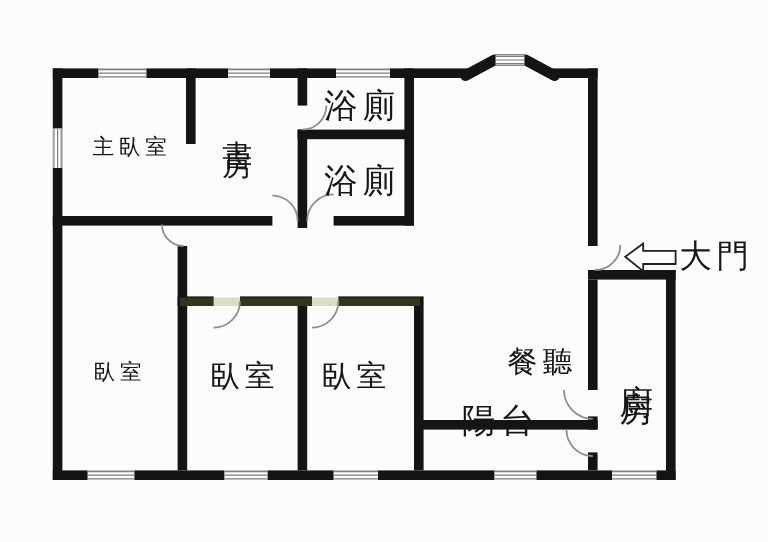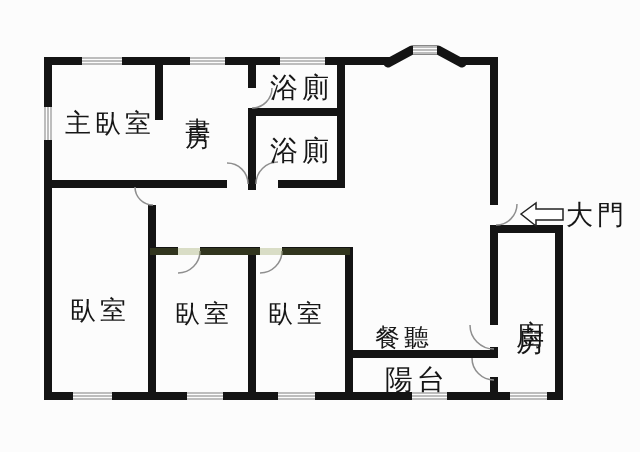--- a/index.html
+++ b/index.html
@@ -3,21 +3,21 @@
 <meta charset="utf-8">
 <style>
   html,body{margin:0;padding:0;background:#ffffff;}
   #stage{position:relative;width:640px;height:452px;background:#fcfcfc;overflow:hidden;
          font-family:"DejaVu Serif","Liberation Serif",serif;}
   #plan-svg{position:absolute;left:0;top:0;z-index:1;}
   .room-label{position:absolute;z-index:2;transform:translate(-50%,-50%);
       color:#161616;white-space:nowrap;letter-spacing:4px;line-height:1.05;
       font-family:"DejaVu Serif","Liberation Serif",serif;}
   .room-label.vert{writing-mode:vertical-rl;text-orientation:upright;letter-spacing:6px;}
-  .fs27{font-size:27px;} .fs26{font-size:26px;} .fs25{font-size:25px;} .fs24{font-size:28px;}
+  .fs27{font-size:27px;} .fs26{font-size:18px;} .fs25{font-size:25px;} .fs24{font-size:28px;}
 </style>
 </head>
 <body>
 
 <div id="stage">
 
   <svg id="plan-svg" width="640" height="452" viewBox="0 0 640 452">
 
     <g fill="#141414">
 
@@ -118,20 +118,20 @@
 
   <div class="room-label fs24" style="left:302px;top:151px;">浴廁</div>
 
 
   <div class="room-label fs26" style="left:100px;top:311px;">臥室</div>
 
   <div class="room-label fs25" style="left:204px;top:314px;">臥室</div>
 
   <div class="room-label fs25" style="left:297px;top:314px;">臥室</div>
 
-  <div class="room-label fs25" style="left:404px;top:302px;margin-top:36px;">餐聽</div>
+  <div class="room-label fs25" style="left:452px;top:302px;">餐聽</div>
 
-  <div class="room-label fs24" style="left:417px;top:380px;">陽台</div>
+  <div class="room-label fs24" style="left:417px;top:351px;">陽台</div>
 
   <div class="room-label vert fs24" style="left:530px;top:303px;">廚房</div>
 
   <div class="room-label fs27" style="left:597px;top:215px;">大門</div>
 </div>
 
 </body></html>

